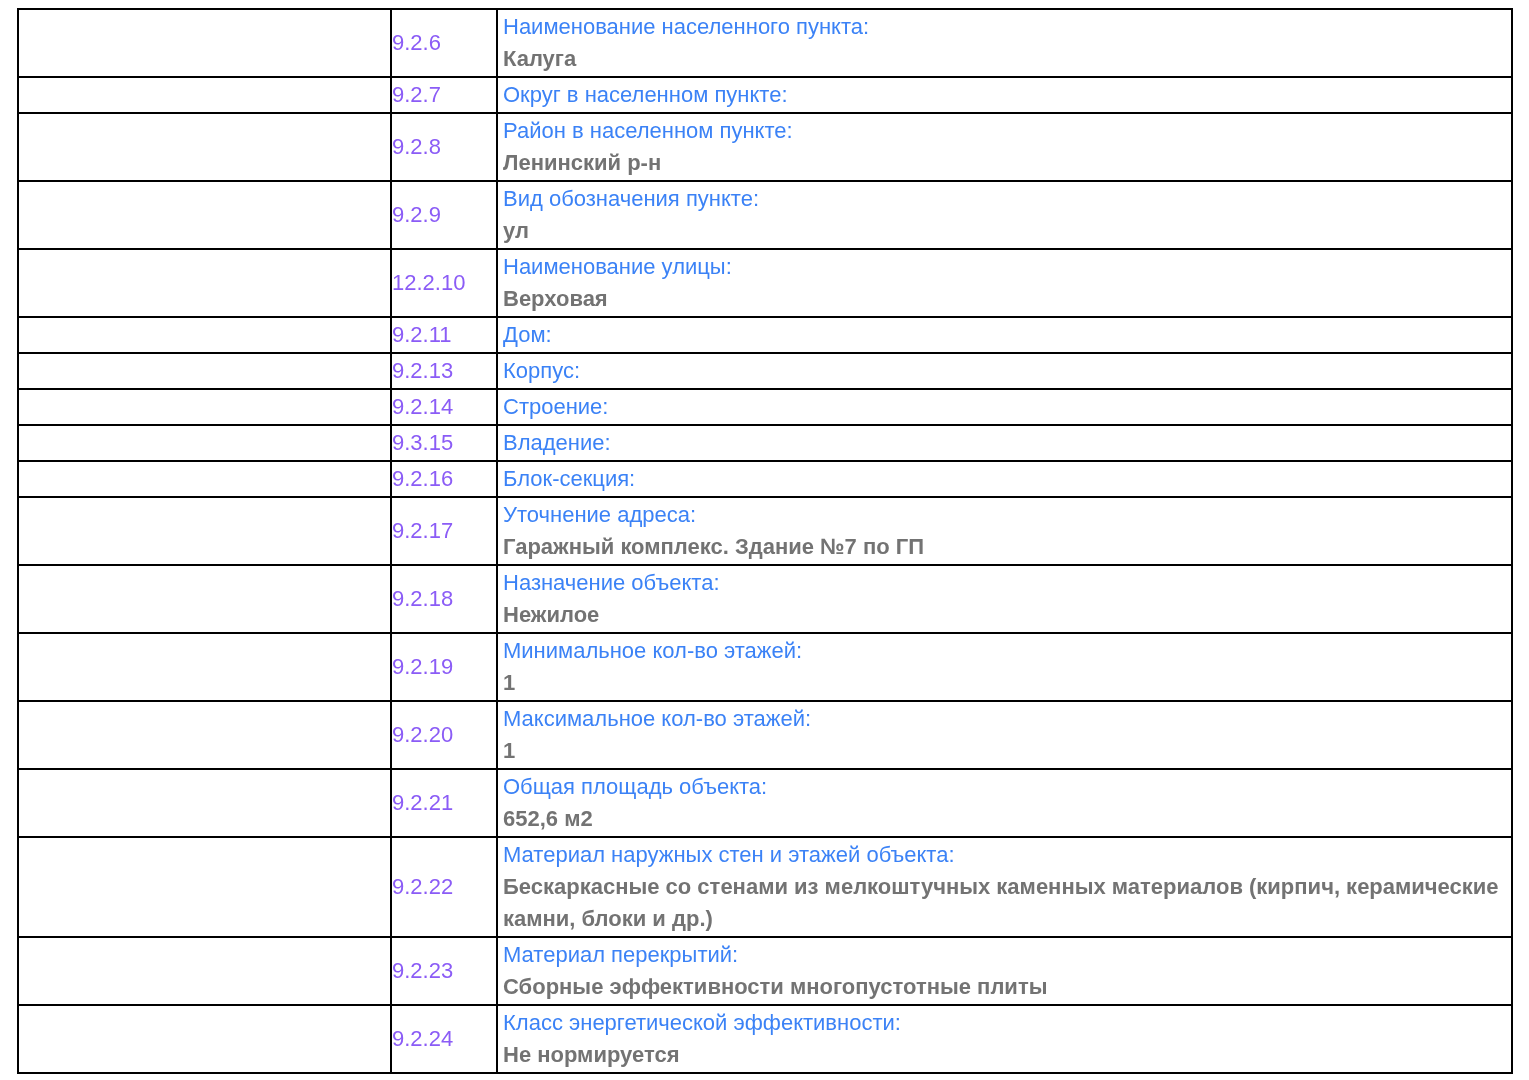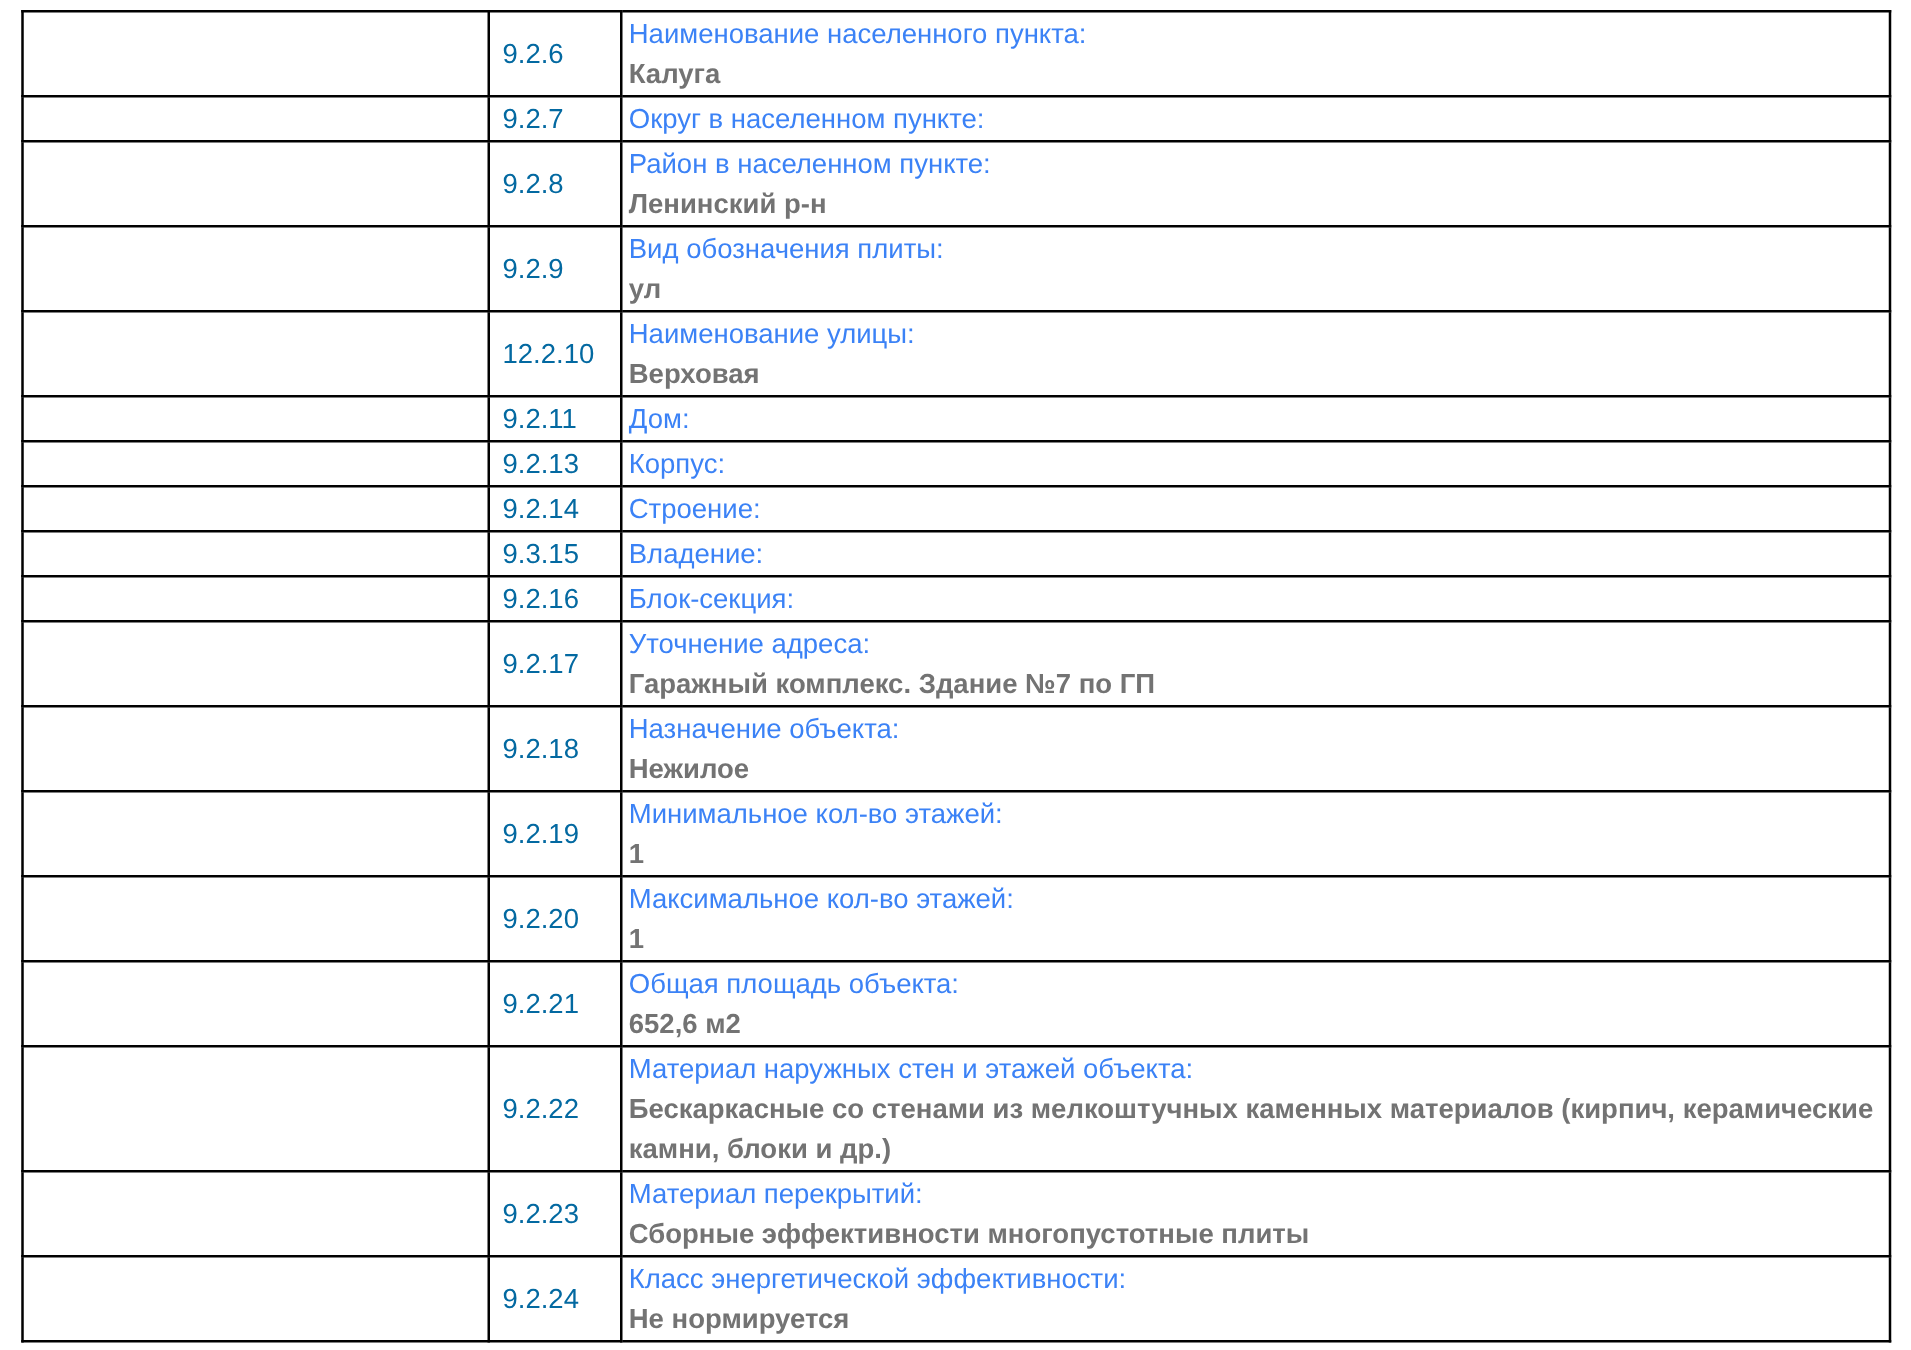--- a/index.html
+++ b/index.html
@@ -31,22 +31,22 @@
     overflow: hidden;
   }
   td.col-empty  { width: 371px; }
   td.col-num    { width: 104px; }
   td.col-content{ width: auto; }
 
   .num-text {
     display: block;
     font-size: 22px;
     line-height: 30px;
-    padding-left: 10px;
-    color: #0369a1;
+    padding-left: 0;
+    color: #8b5cf6;
   }
   .content-wrap {
     padding: 1px 6px 1px 5px;
   }
   .label-text {
     font-size: 22px;
     line-height: 32px;
     font-weight: 400;
     color: #3b82f6;
   }
@@ -98,21 +98,21 @@
             </div>
           </td>
         </tr>
         <tr>
           <td class="col-empty"></td>
           <td class="col-num">
             <span class="num-text">9.2.9</span>
           </td>
           <td class="col-content">
             <div class="content-wrap">
-              <div class="label-text">Вид обозначения плиты:</div>
+              <div class="label-text">Вид обозначения пункте:</div>
               <div class="value-text">ул</div>
             </div>
           </td>
         </tr>
         <tr>
           <td class="col-empty"></td>
           <td class="col-num">
             <span class="num-text">12.2.10</span>
           </td>
           <td class="col-content">

